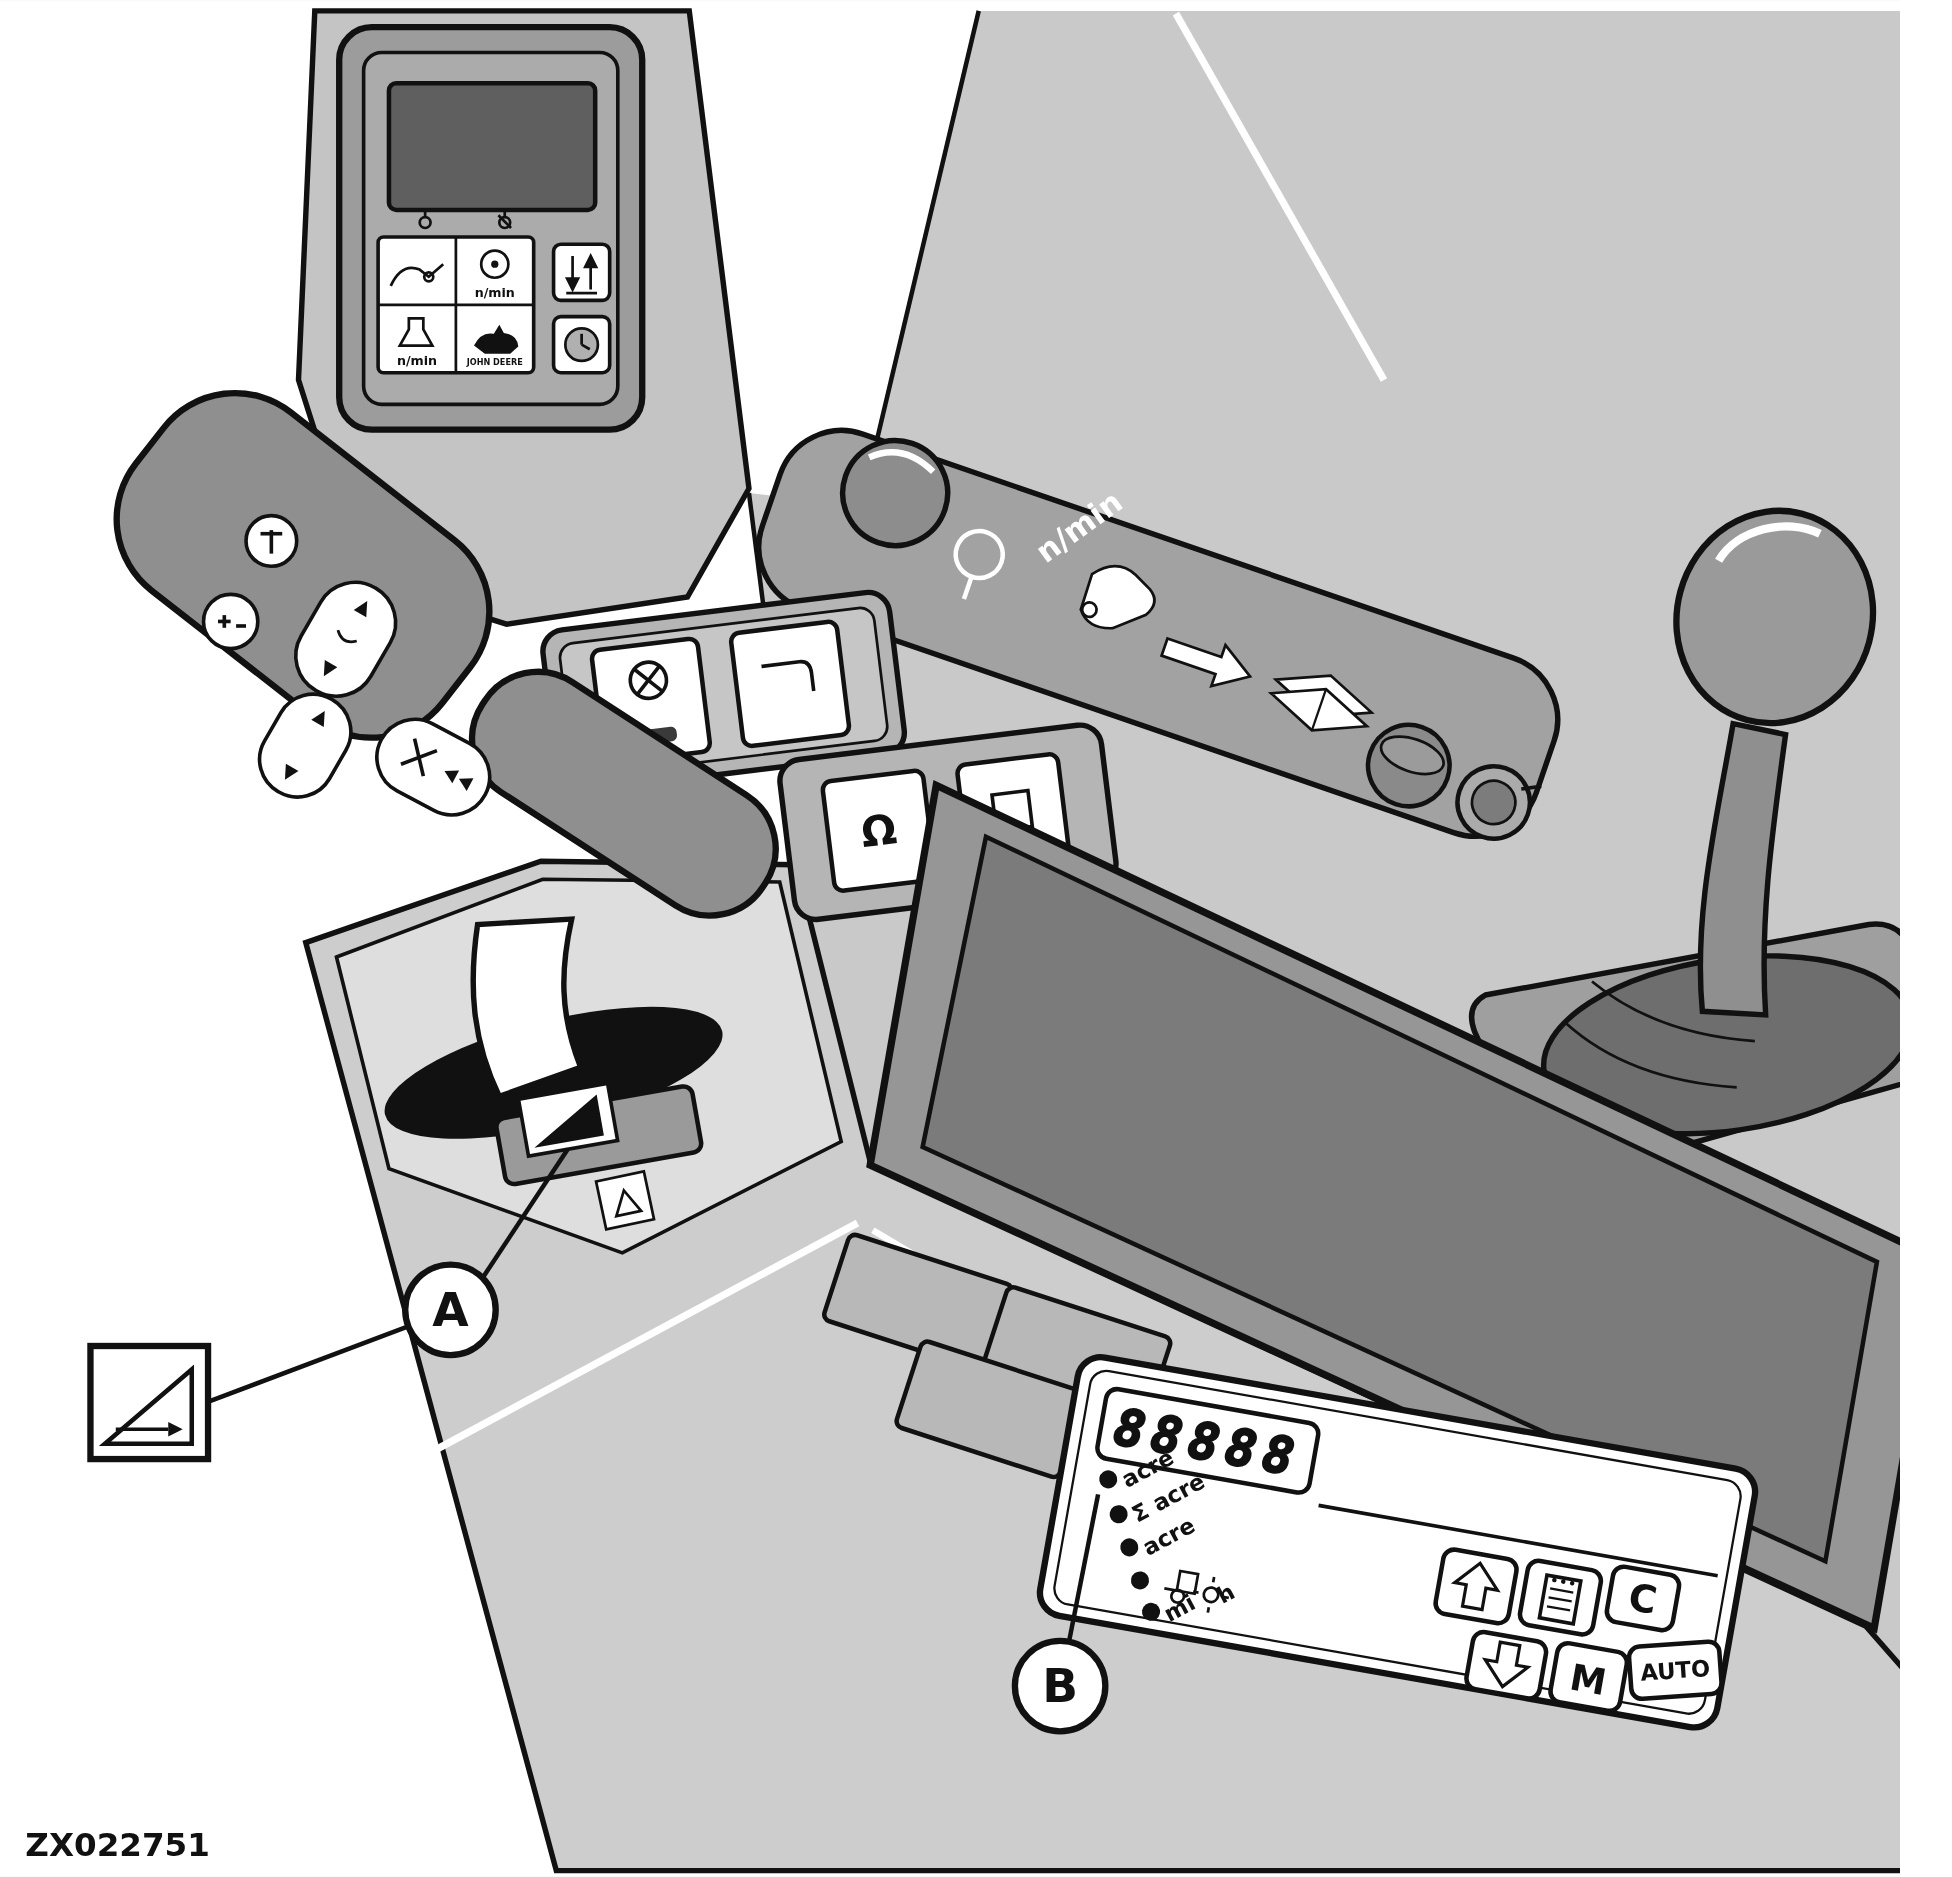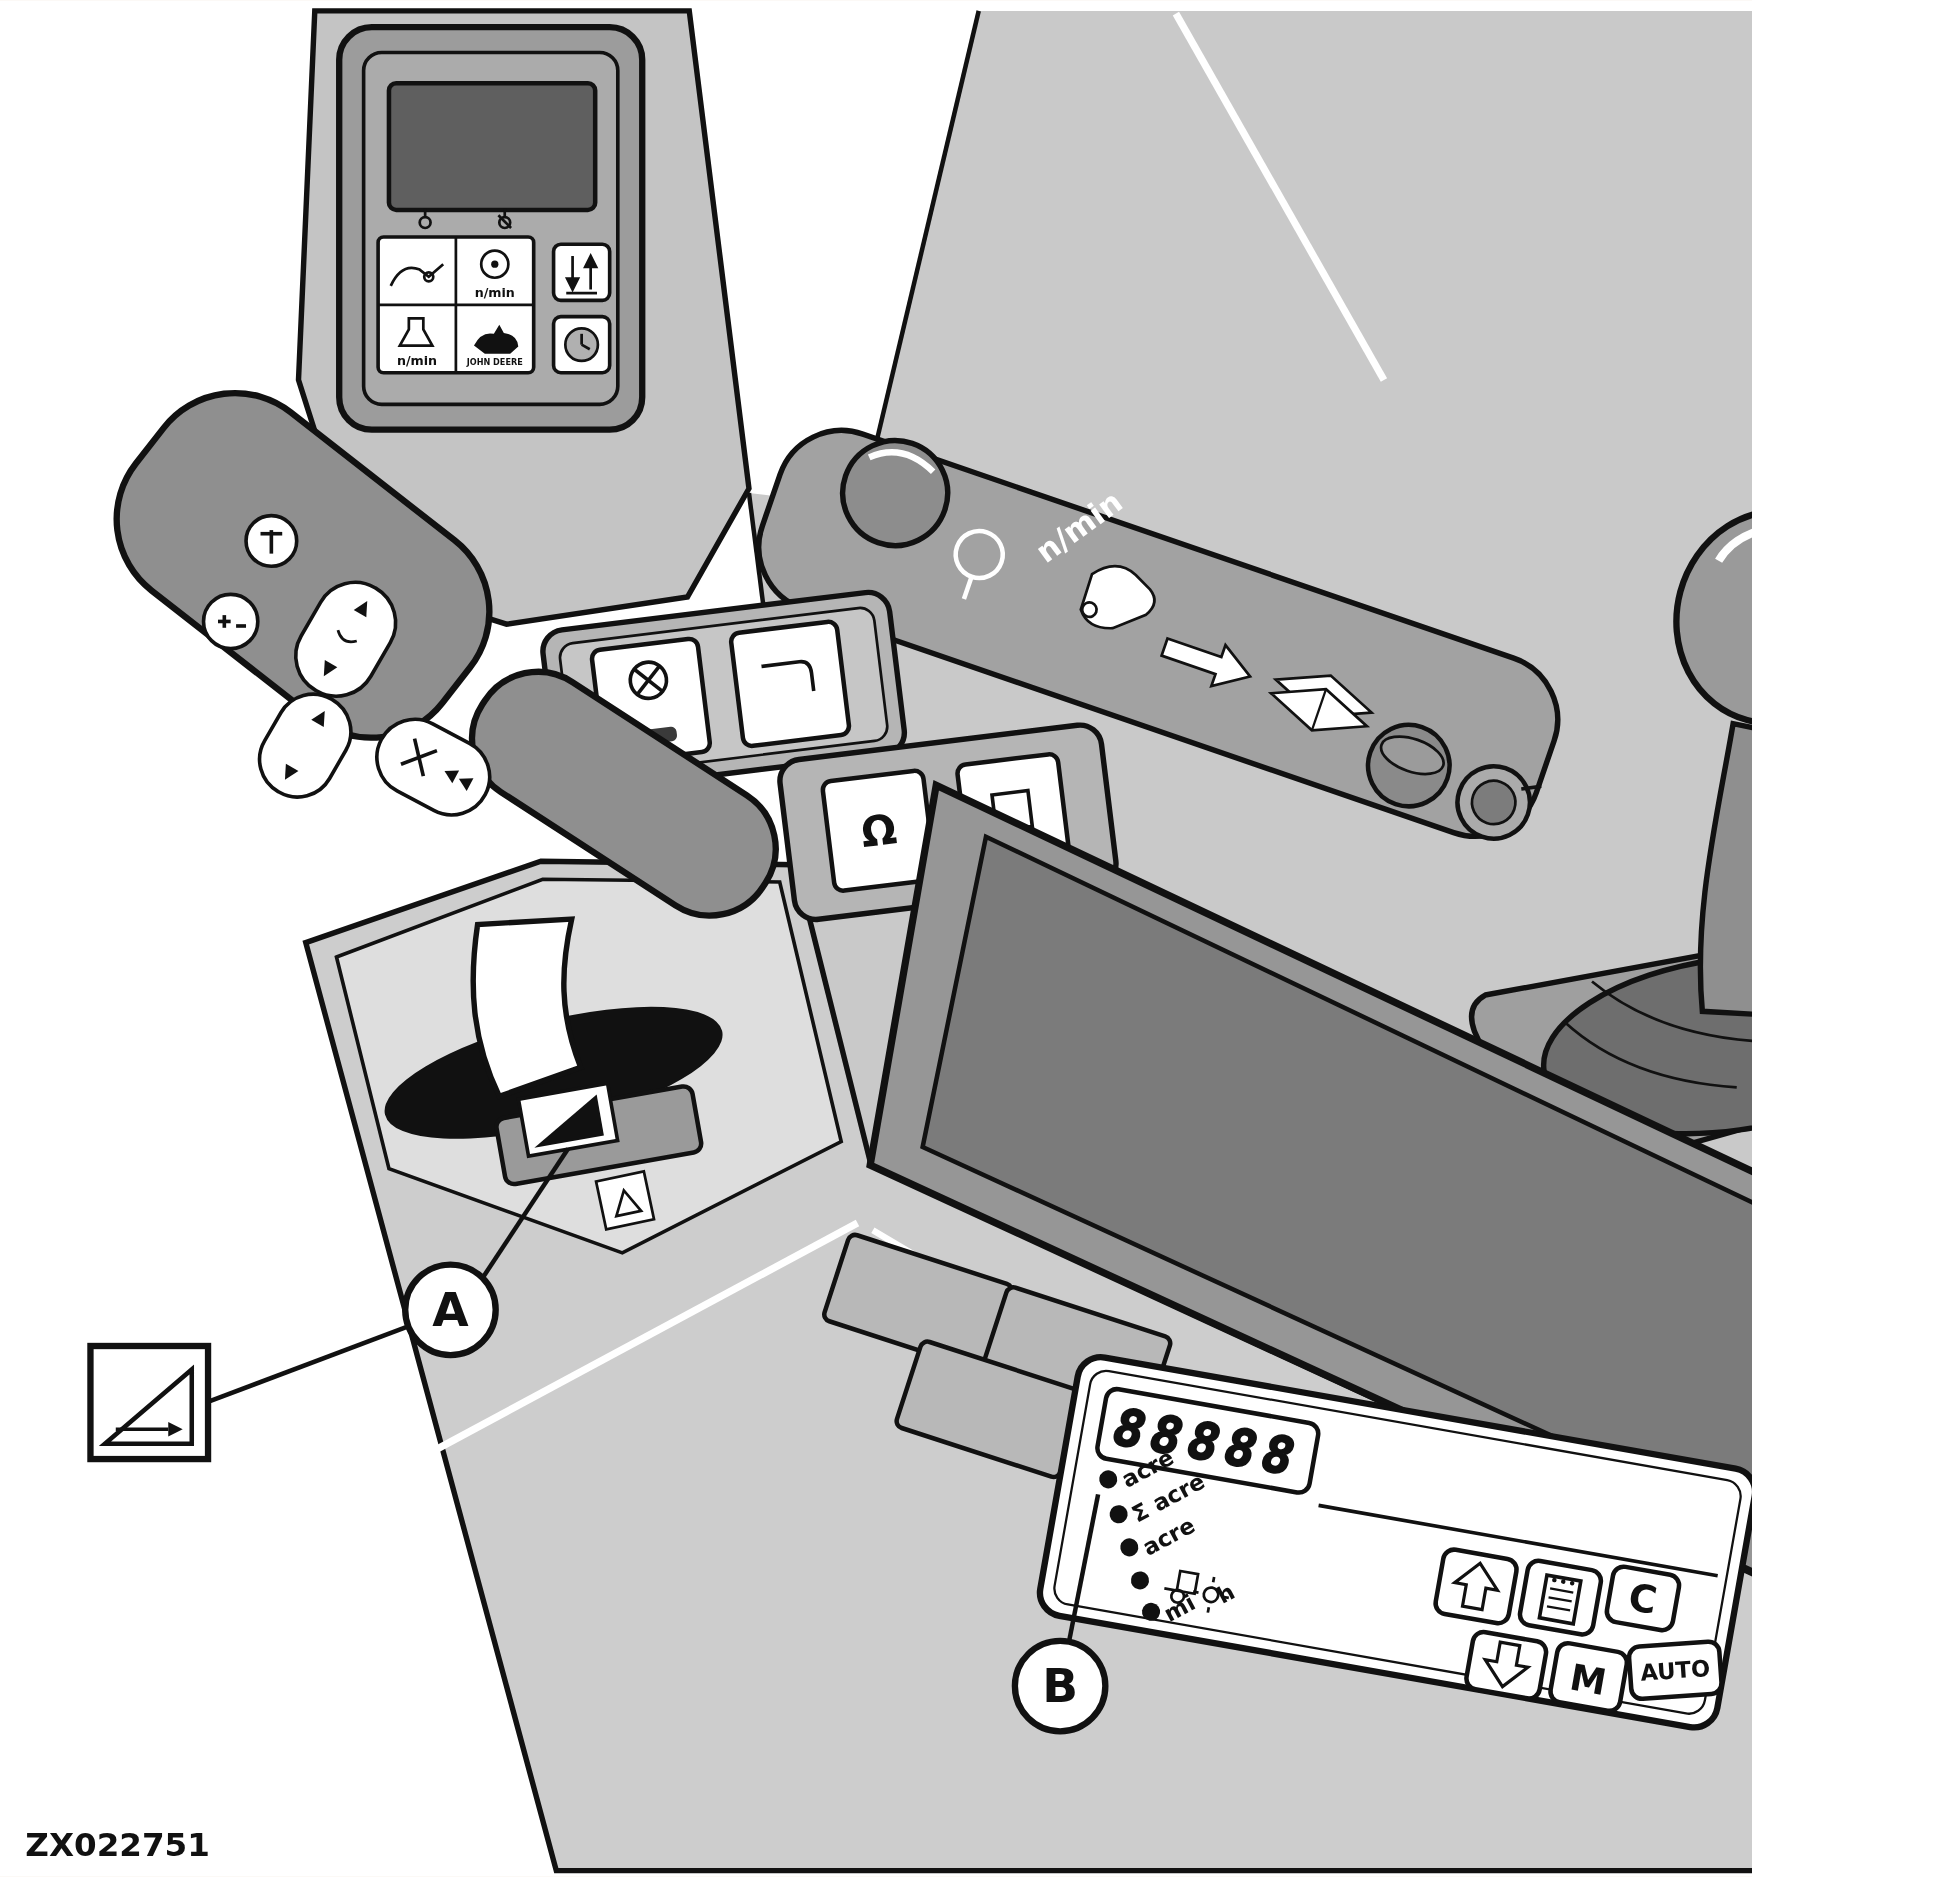--- a/index.html
+++ b/index.html
@@ -1,16 +1,16 @@
 <!DOCTYPE html>
 <html style="font-size:14.5px"><head>
 <meta charset="utf-8">
 <style>
   html,body{margin:0;padding:0;background:#fff}
-  .stage{width:1752px;height:1877px;position:relative;background:#a16207;overflow:hidden}
+  .stage{width:1900px;height:1877px;position:relative;background:#a16207;overflow:hidden}
   svg{display:block}
   text{font-family:"DejaVu Sans",sans-serif;fill:#111}
   .b{font-weight:bold}
   .seg{font-family:"DejaVu Sans Mono",monospace;font-style:italic;font-weight:bold}
   .wtxt{fill:#fff}
 </style>
 </head>
 <body>
 
 <div class="stage">

